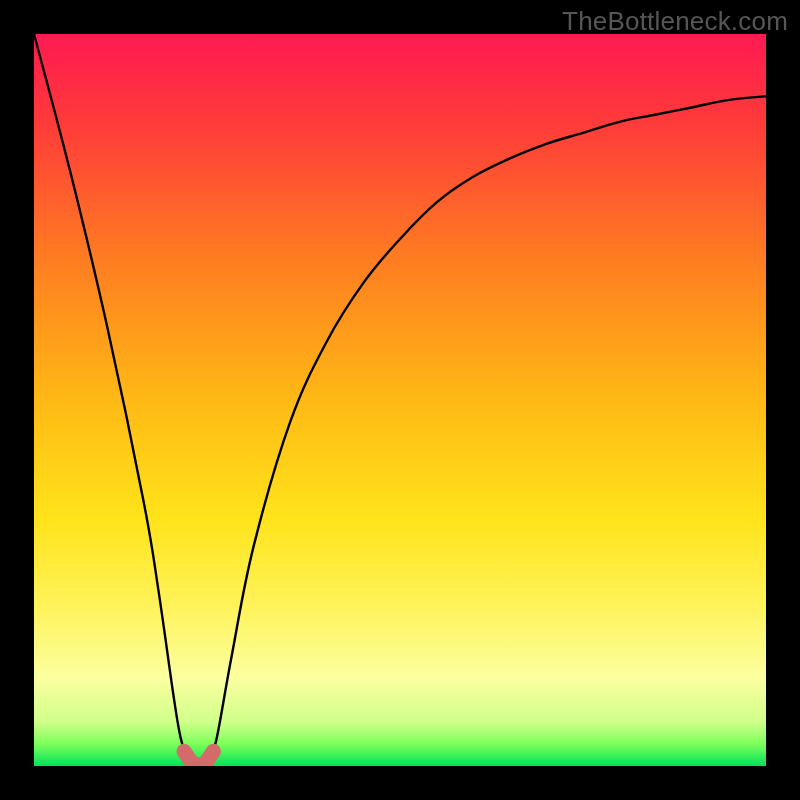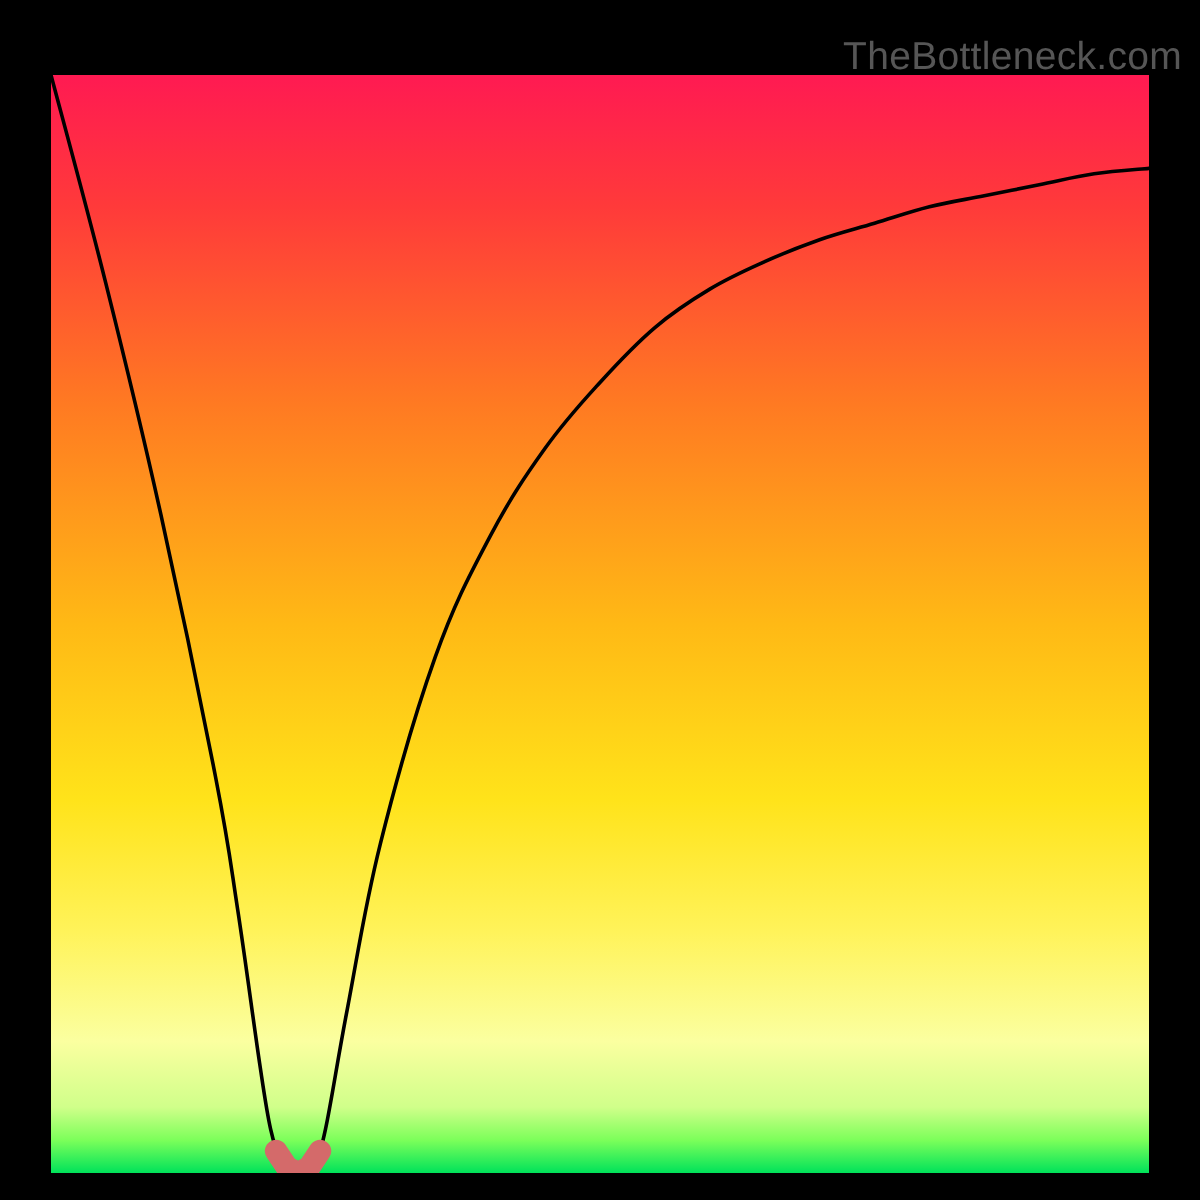--- a/index.html
+++ b/index.html
@@ -1,21 +1,21 @@
 <!DOCTYPE html>
 <html><head>
 <meta charset="utf-8">
 <style>
   * { margin: 0; padding: 0; box-sizing: border-box; }
   html, body { width: 800px; height: 800px; overflow: hidden; }
   body { background: #000; font-family: Arial, Helvetica, sans-serif; }
 
   .frame {
     position: absolute;
-    left: 0; top: 16px;
+    left: 0; top: 0;
     width: 800px; height: 637px;
     background: #000;
   }
 
   .plot-area {
     position: absolute;
     left: 34px;
     top: 34px;
     width: 732px;
     height: 732px;

